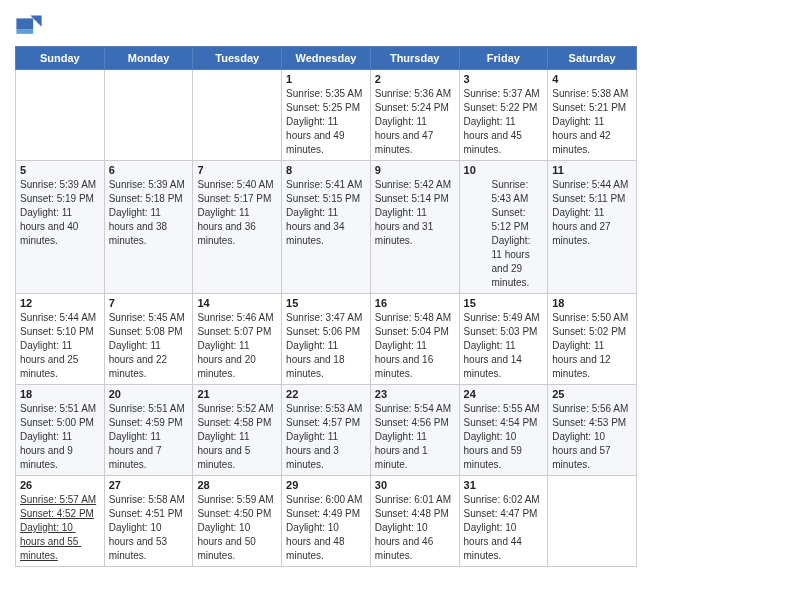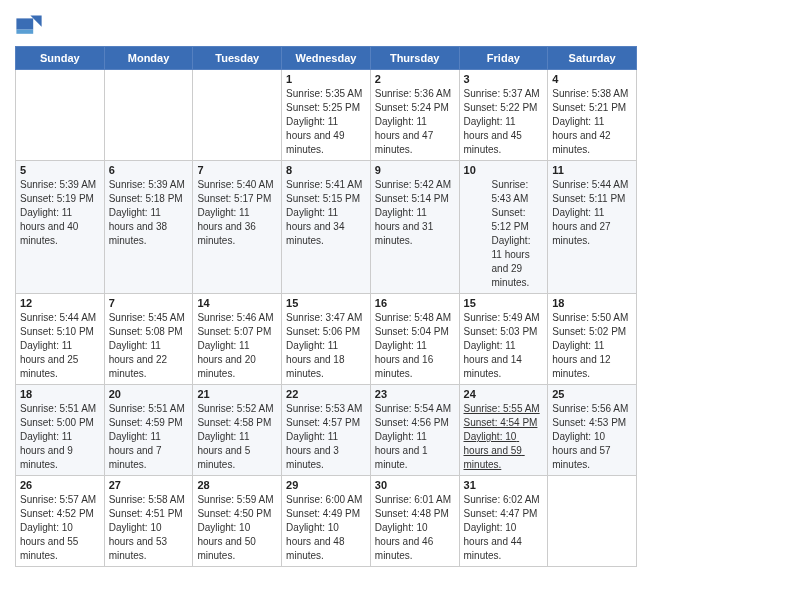--- a/index.html
+++ b/index.html
@@ -269,35 +269,35 @@
 Daylight: 11 hours and 3 minutes.</div>
           </td>
           <td>
             <div class="day-num">23</div>
             <div class="day-info" style="white-space: pre-wrap;">Sunrise: 5:54 AM
 Sunset: 4:56 PM
 Daylight: 11 hours and 1 minute.</div>
           </td>
           <td>
             <div class="day-num">24</div>
-            <div class="day-info" style="white-space: pre-wrap; text-decoration: underline;">Sunrise: 5:55 AM
+            <div class="day-info" style="white-space: pre-wrap;">Sunrise: 5:55 AM
 Sunset: 4:54 PM
 Daylight: 10 hours and 59 minutes.</div>
           </td>
           <td>
             <div class="day-num">25</div>
             <div class="day-info" style="white-space: pre-wrap;">Sunrise: 5:56 AM
 Sunset: 4:53 PM
 Daylight: 10 hours and 57 minutes.</div>
           </td>
         </tr>
         <tr>
           <td>
             <div class="day-num">26</div>
-            <div class="day-info" style="white-space: pre-wrap;">Sunrise: 5:57 AM
+            <div class="day-info" style="white-space: pre-wrap; text-decoration: underline;">Sunrise: 5:57 AM
 Sunset: 4:52 PM
 Daylight: 10 hours and 55 minutes.</div>
           </td>
           <td>
             <div class="day-num">27</div>
             <div class="day-info" style="white-space: pre-wrap;">Sunrise: 5:58 AM
 Sunset: 4:51 PM
 Daylight: 10 hours and 53 minutes.</div>
           </td>
           <td>

